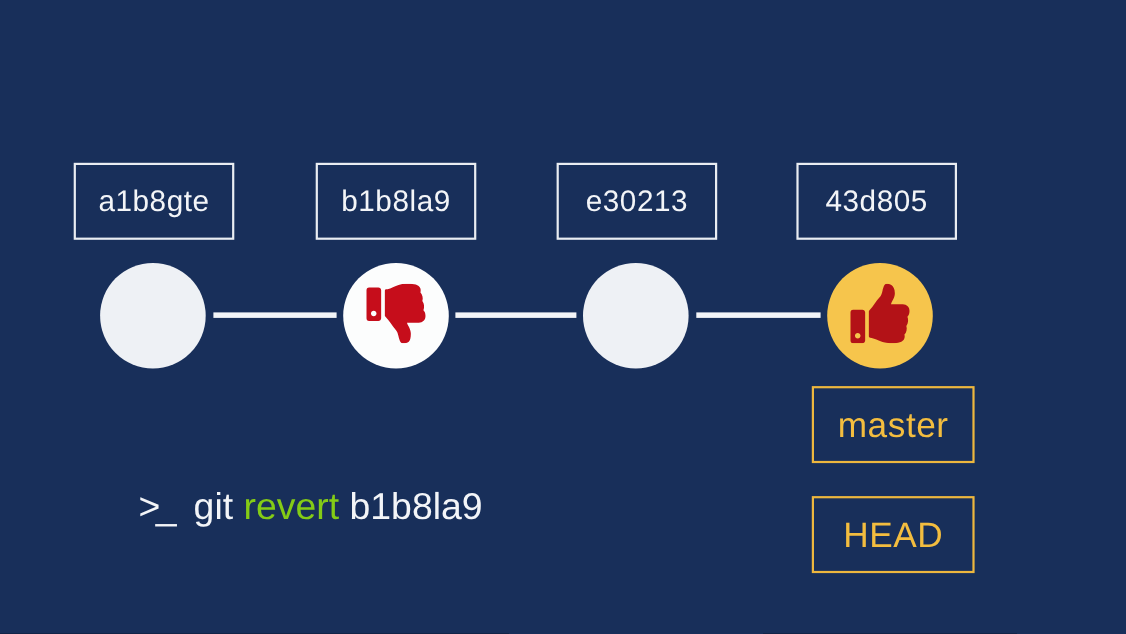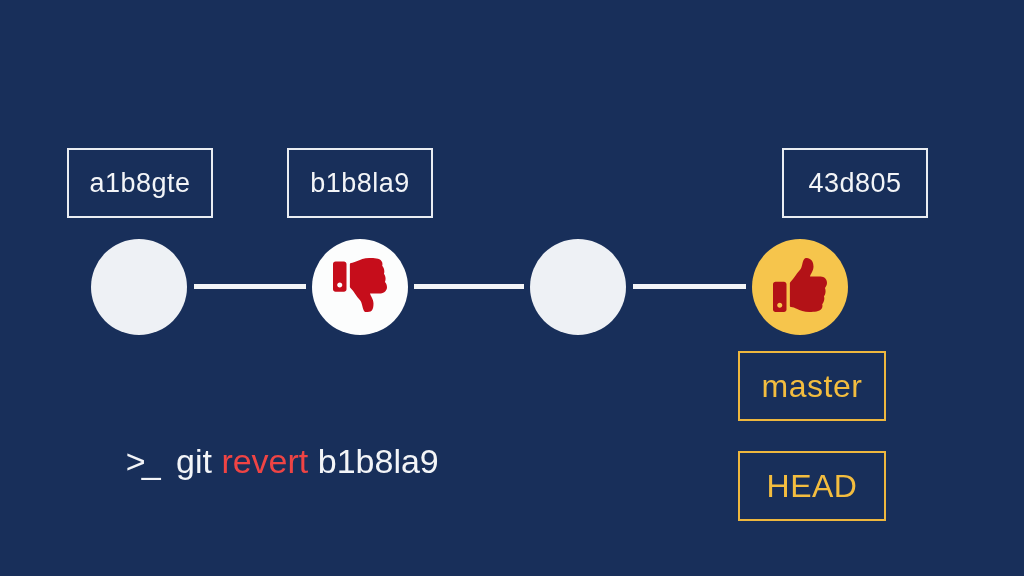--- a/index.html
+++ b/index.html
@@ -28,21 +28,21 @@
     display: flex;
     align-items: center;
     justify-content: center;
     color: #f3f5f8;
     font-size: 27px;
     letter-spacing: 0.5px;
   }
   .commit-box.b1 { left: 67px; }
   .commit-box.b2 { left: 287px; }
   .commit-box.b3 { left: 506px; }
-  .commit-box.b4 { left: 782px; }
+  .commit-box.b4 { left: 724px; }
 
   
   .edge {
     position: absolute;
     top: 284px;
     height: 5px;
     background: #f3f5f8;
   }
   .edge.e1 { left: 194px; width: 112px; }
   .edge.e2 { left: 414px; width: 110px; }
@@ -71,21 +71,21 @@
   .terminal-line {
     position: absolute;
     left: 88px;
     top: 403px;
     font-size: 34px;
     white-space: pre;
     color: #f3f5f8;
   }
   .terminal-line .prompt    { color: #f3f5f8; letter-spacing: -4px; margin-right: 10px; }
   .terminal-line .tok-white { color: #f3f5f8; margin-top: 31px; }
-  .terminal-line .tok-gold  { color: #ef4444; }
+  .terminal-line .tok-gold  { color: #84cc16; }
 
   
   .ref-box {
     position: absolute;
     left: 738px;
     width: 148px;
     height: 70px;
     border: 2px solid #edb73e;
     box-sizing: border-box;
     display: flex;
@@ -101,20 +101,23 @@
 </head>
 <body>
 
 <div class="slide">
 
   <div class="commit-box b1">
     <span>a1b8gte</span>
   </div>
   <div class="commit-box b2">
     <span>b1b8la9</span>
+  </div>
+  <div class="commit-box b3">
+    <span>e30213</span>
   </div>
   <div class="commit-box b4">
     <span>43d805</span>
   </div>
 
   <div class="edge e1"></div>
   <div class="edge e2"></div>
   <div class="edge e3"></div>
 
   <div class="node n1"></div>

